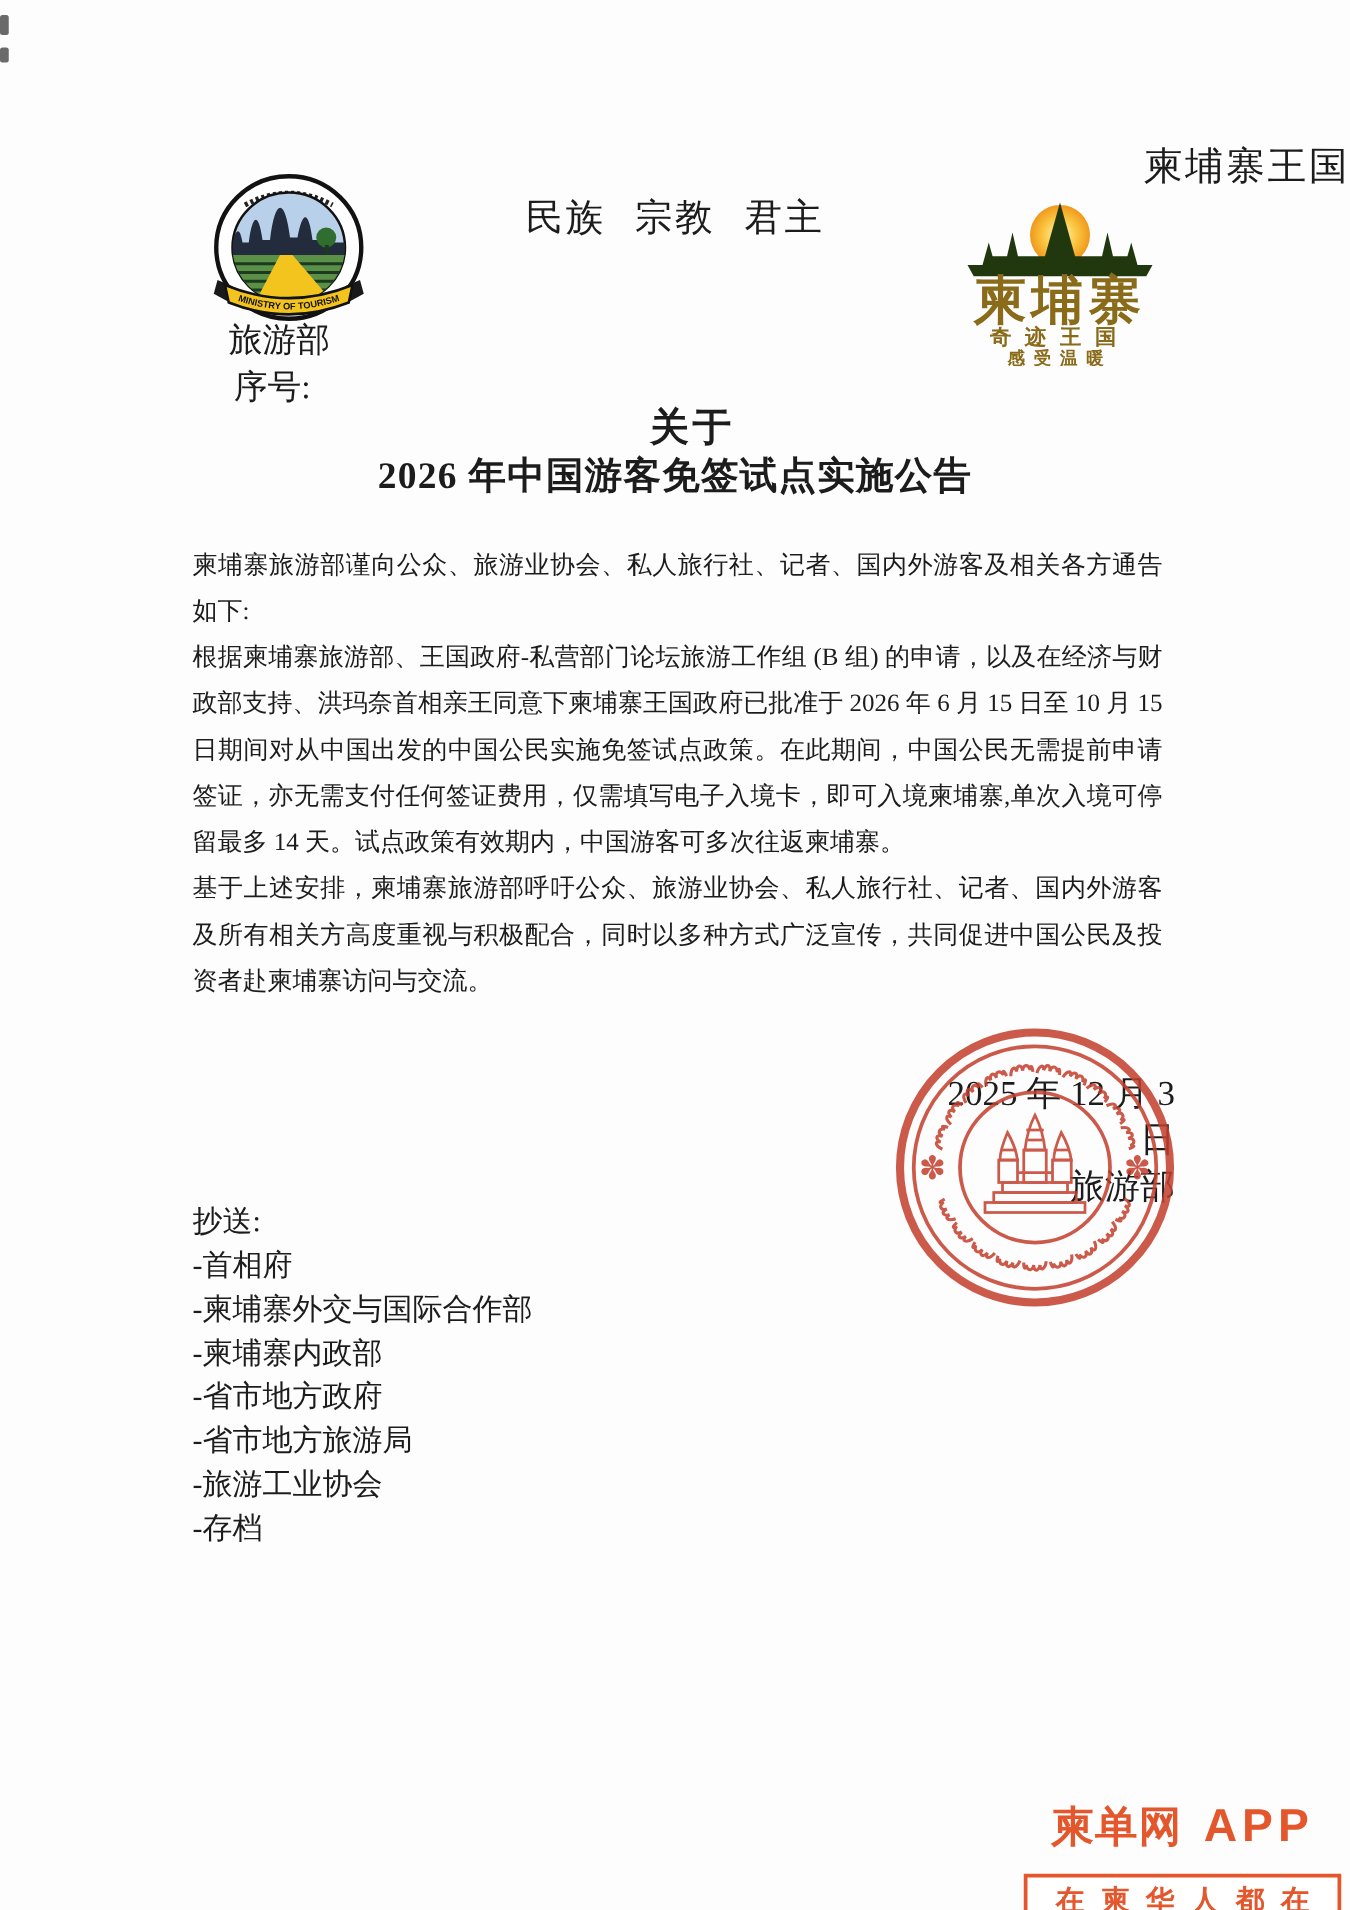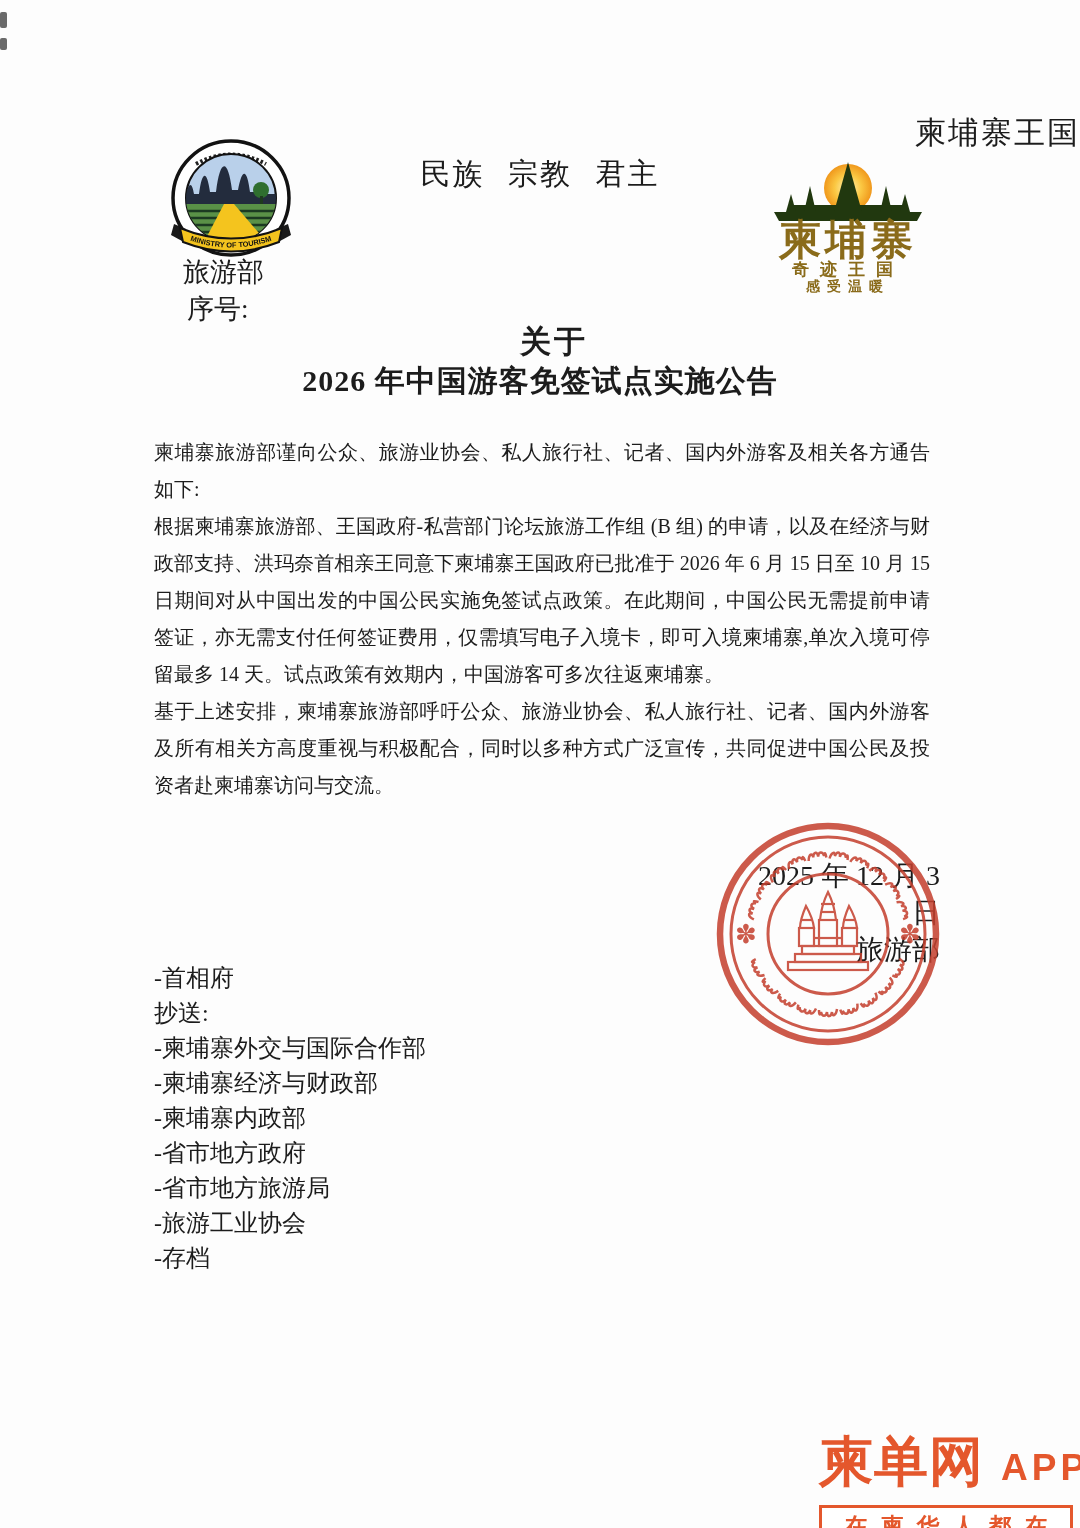--- a/index.html
+++ b/index.html
@@ -24,21 +24,21 @@
   .body-text{top:434px;left:154px;width:776px;font-size:20px;line-height:37px;text-align:justify;}
   .body-text p{margin:0;}
   
   .signoff{top:857px;left:748px;width:192px;font-size:28px;line-height:37px;text-align:right;}
   .stamp{top:820px;left:714px;opacity:.86;pointer-events:none;}
   
   .cc{top:961px;left:154px;font-size:24px;line-height:35px;}
   
   .watermark{top:1436px;left:819px;font-family:"Liberation Sans","DejaVu Sans",sans-serif;text-align:center;}
   .wm-brand{white-space:nowrap;line-height:50px;}
-  .wm-cn{font-size:54px;font-weight:900;letter-spacing:1px;}
+  .wm-cn{font-size:34px;font-weight:900;letter-spacing:1px;font-family:Liberation Serif, serif;}
   .wm-app{font-size:37px;font-weight:900;letter-spacing:4px;margin-left:17px;}
   .wm-tag{margin-top:5px;border-style:solid;border-width:3px;background:#fff;
     font-size:23px;font-weight:bold;letter-spacing:13px;padding:3px 0 3px 13px;width:254px;box-sizing:border-box;}
   .artifact{left:0;width:7px;background:#6a6a6a;border-radius:2px;}
 </style>
 </head>
 <body>
 
 <div class="page">
 
@@ -172,24 +172,23 @@
       <path d="M92,86 C89,93 86,100 86,108 L100,108 C99,100 96,93 92,86 Z"></path>
       <line x1="87" y1="100" x2="99" y2="100"></line>
       <rect x="128" y="108" width="15" height="18"></rect>
       <path d="M135,86 C132,93 129,100 129,108 L143,108 C142,100 139,93 135,86 Z"></path>
       <line x1="129" y1="100" x2="141" y2="100"></line>
       <line x1="100" y1="118" x2="128" y2="118"></line>
     </g>
   </svg>
 
   <div class="abs cc">
+    <div>抄送:</div>
     <div>-首相府</div>
-    <div>抄送:</div>
     <div>-柬埔寨外交与国际合作部</div>
-    <div>-柬埔寨经济与财政部</div>
     <div>-柬埔寨内政部</div>
     <div>-省市地方政府</div>
     <div>-省市地方旅游局</div>
     <div>-旅游工业协会</div>
     <div>-存档</div>
   </div>
 
   <div class="abs watermark" style="color:#e4572c">
     <div class="wm-brand">
       <span class="wm-cn">柬单网</span><span class="wm-app">APP</span>

